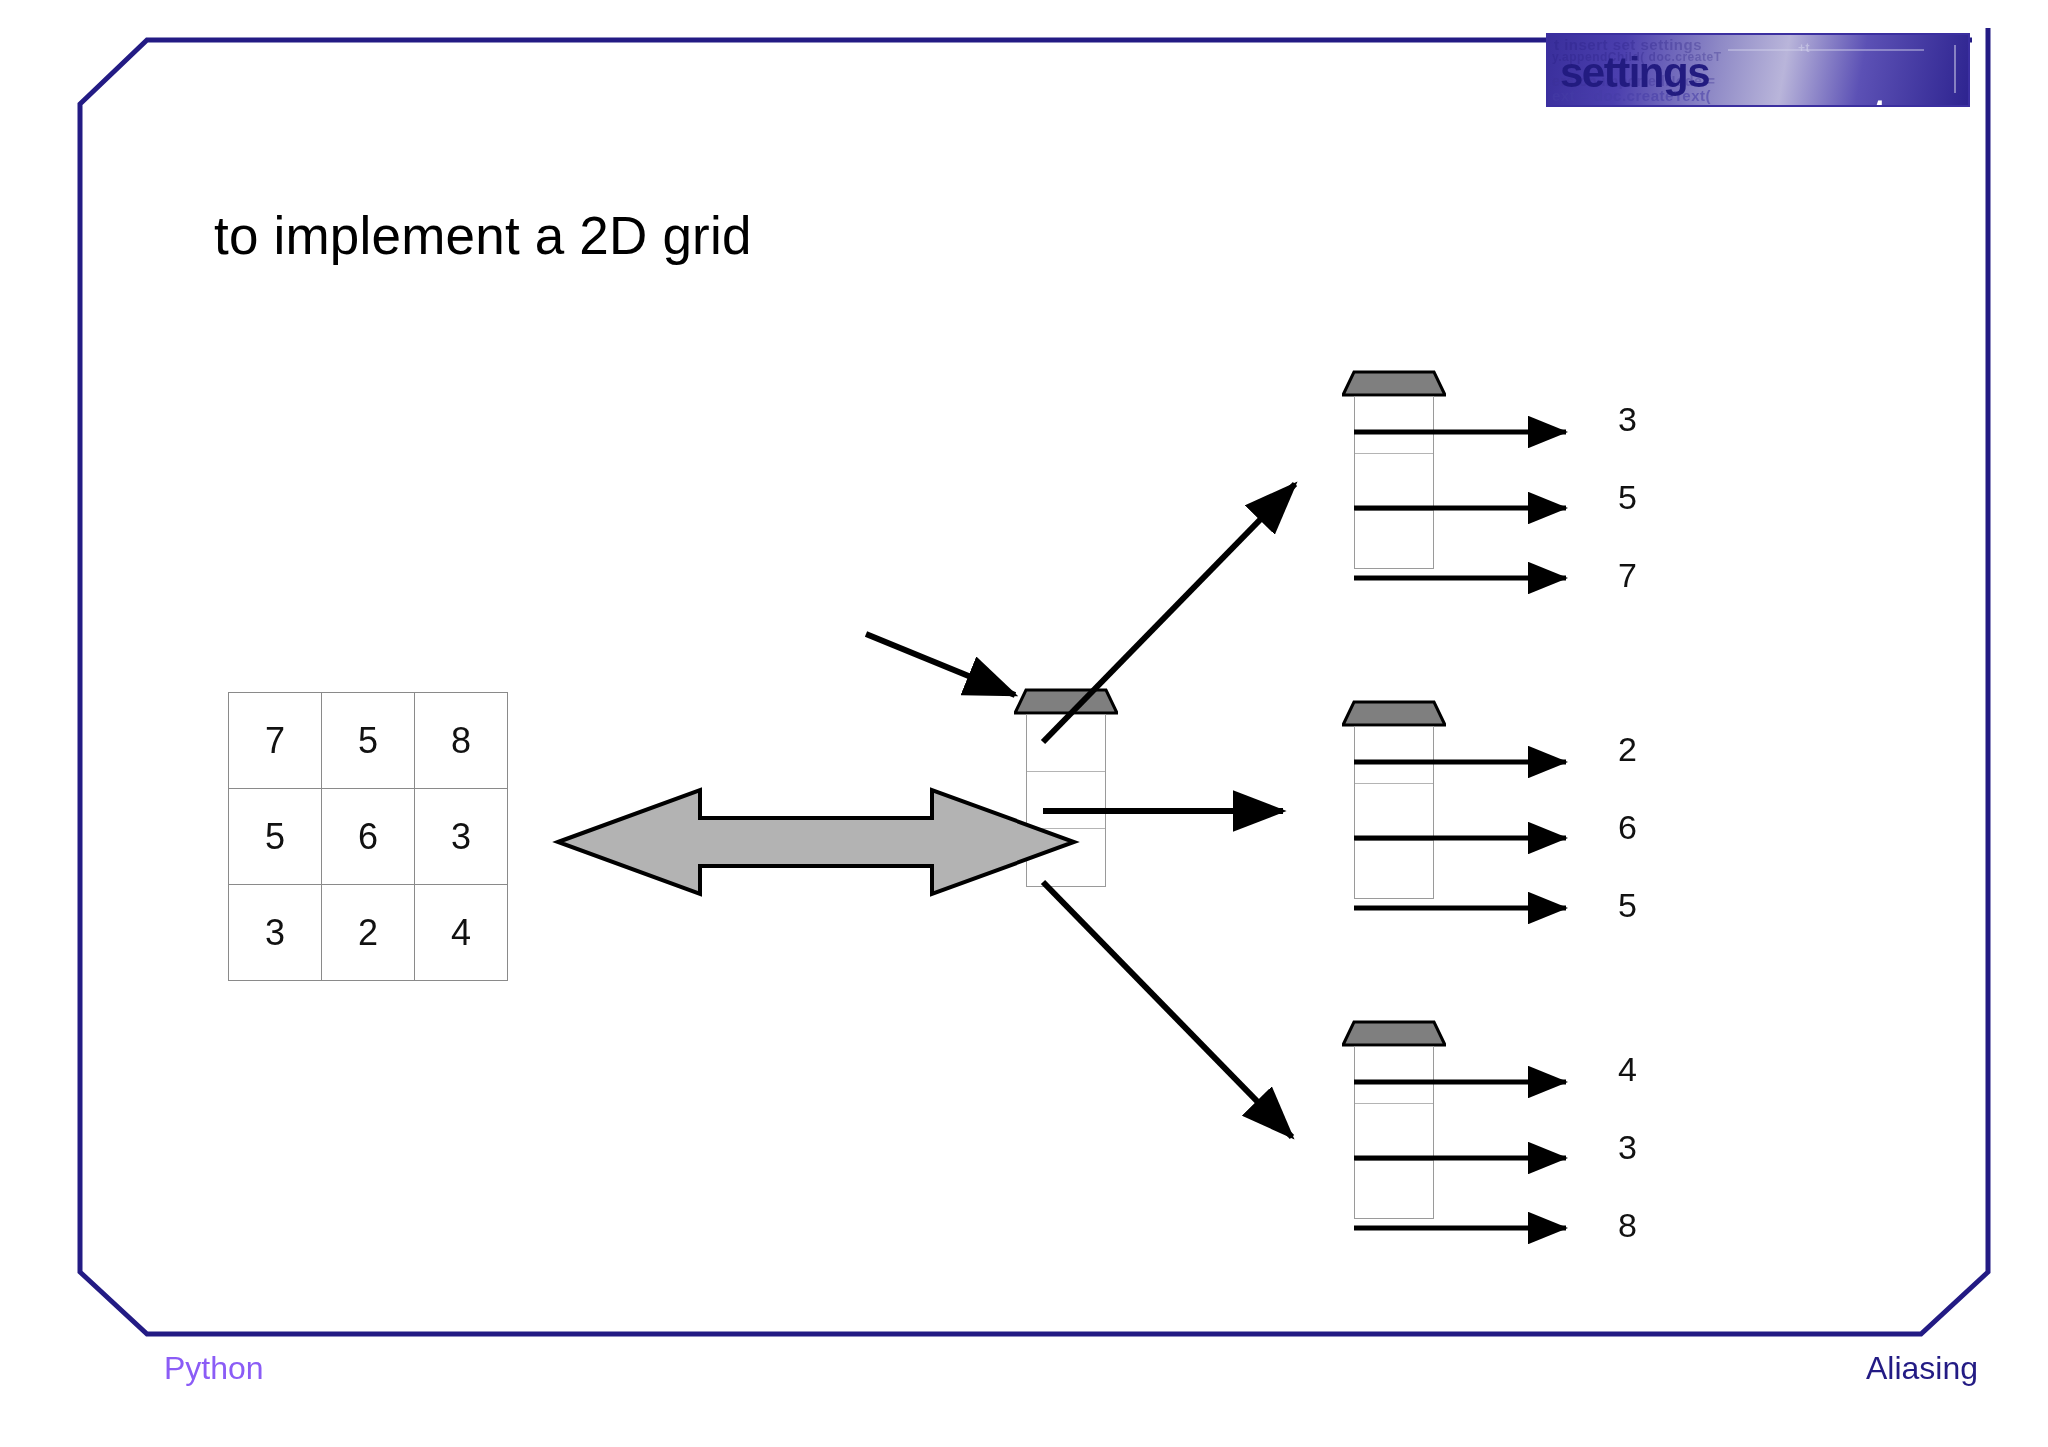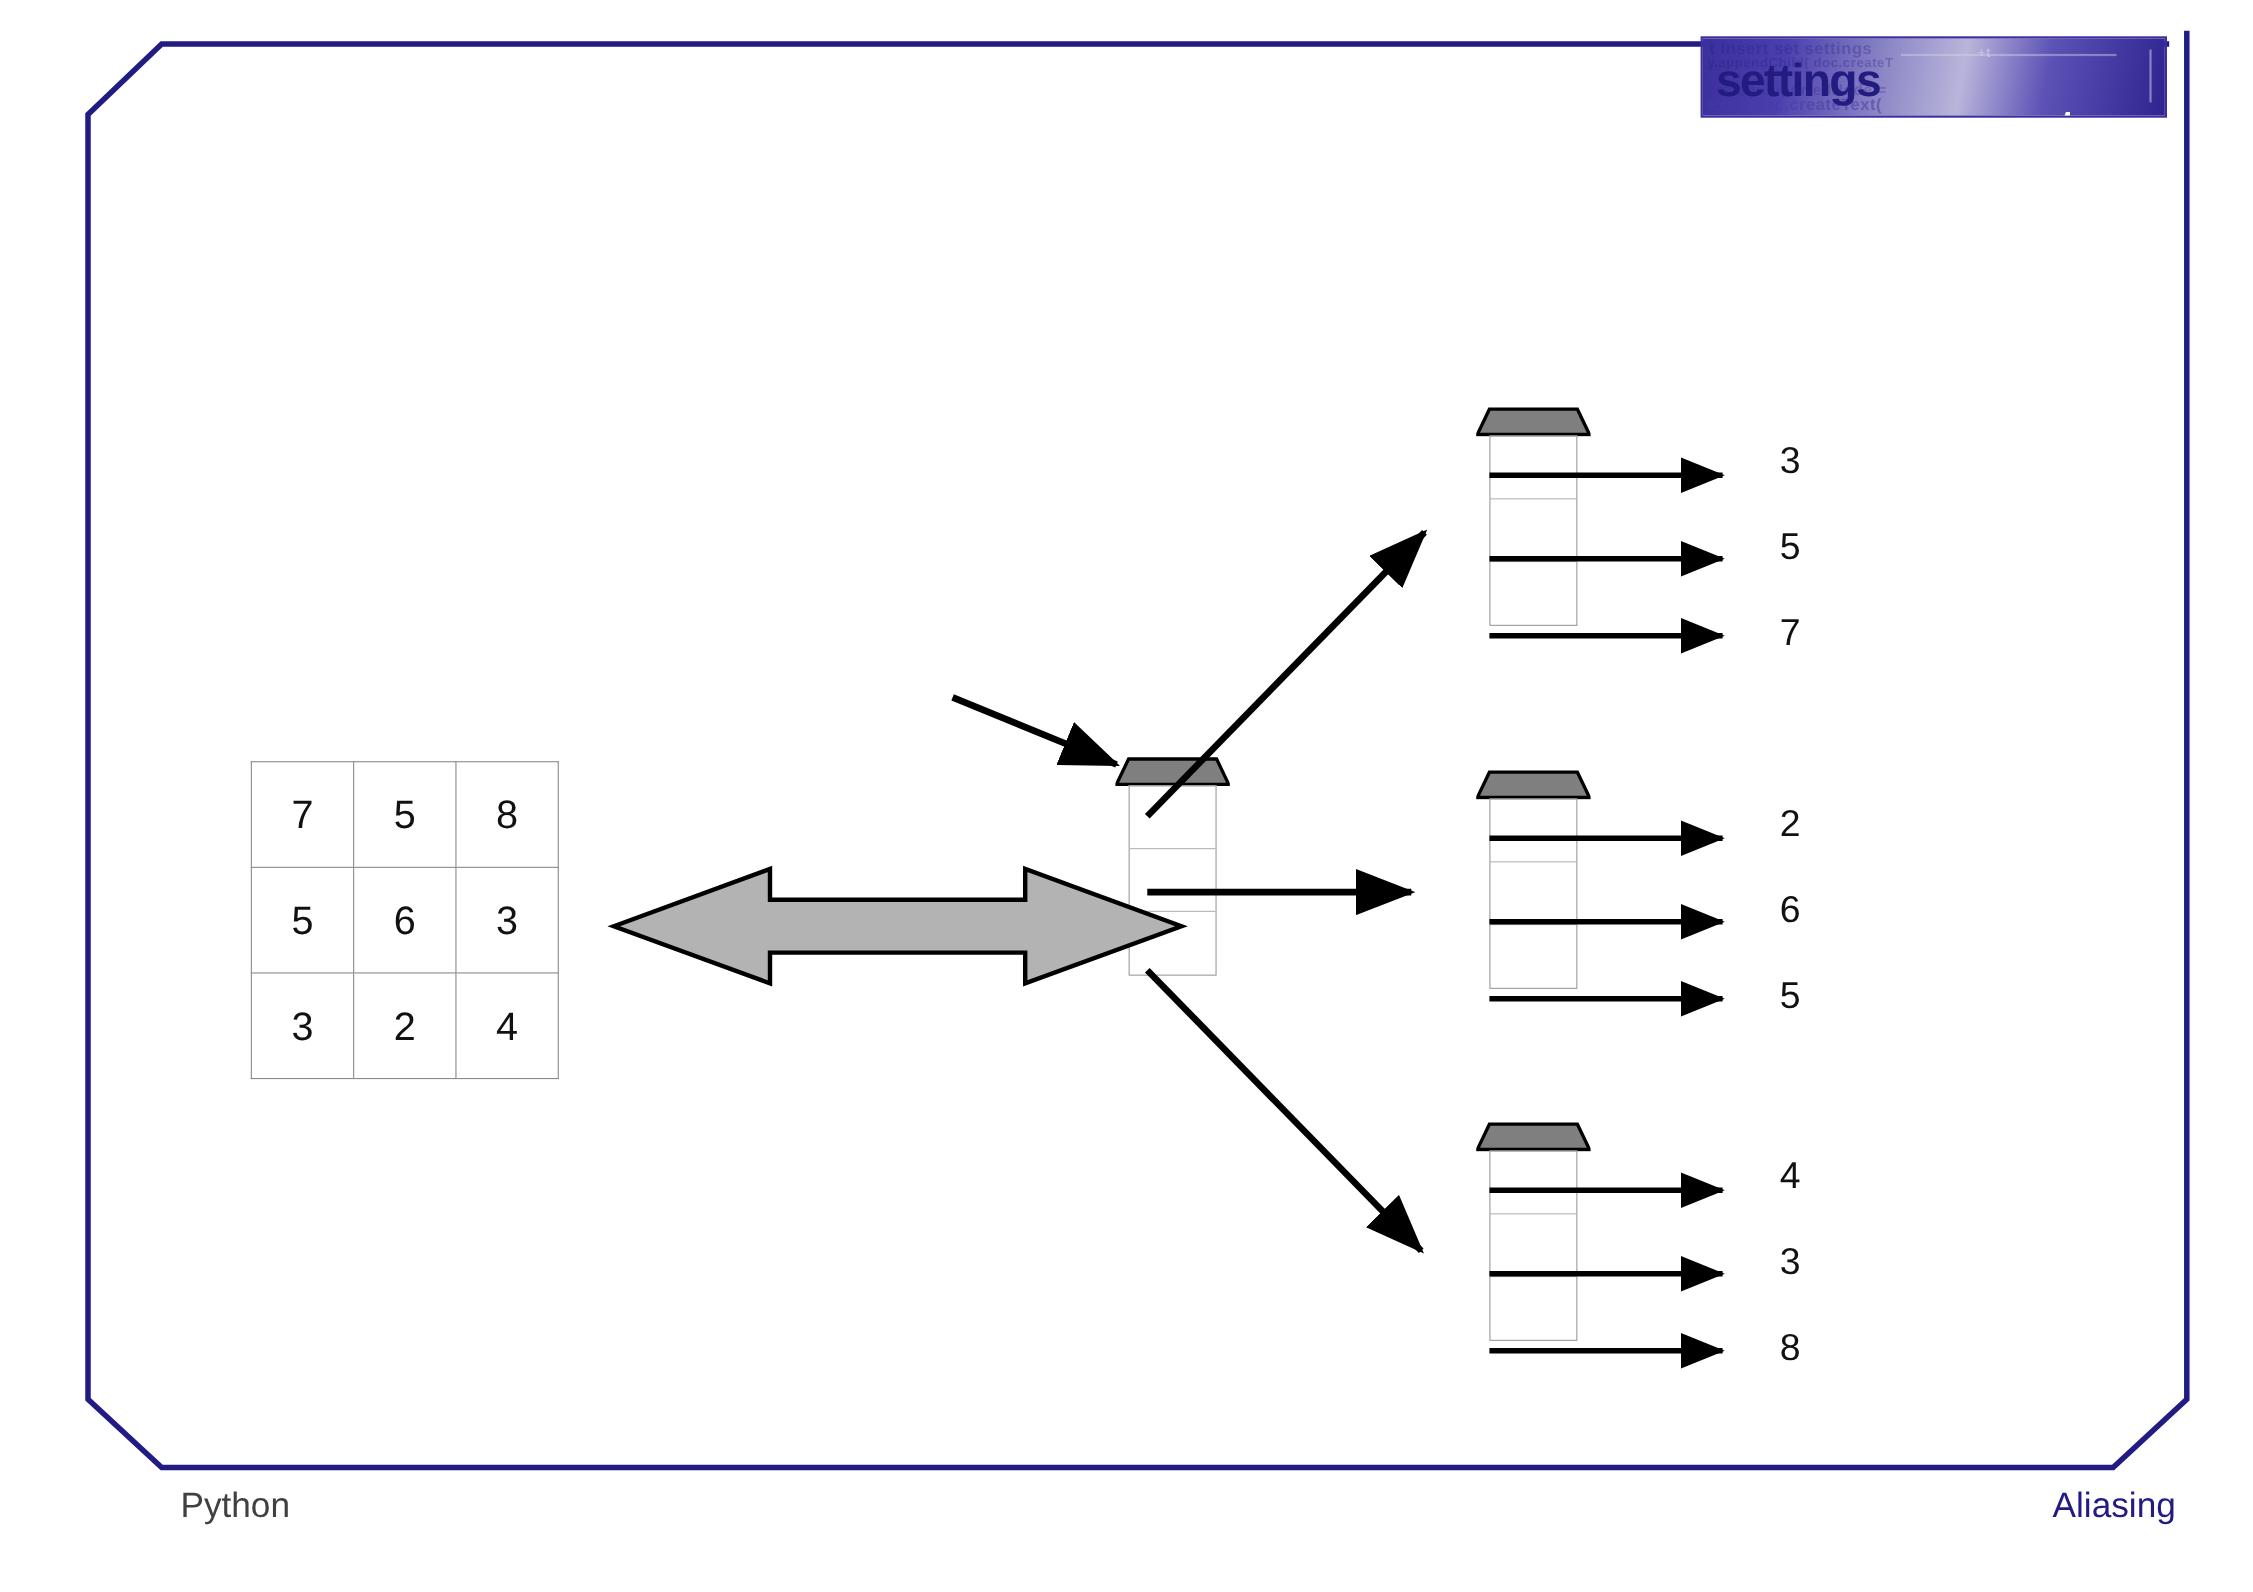--- a/index.html
+++ b/index.html
@@ -189,21 +189,21 @@
     height: 1447px;
     pointer-events: none;
   }
 
   
   #footer-left {
     position: absolute;
     left: 164px;
     top: 1350px;
     font-size: 32px;
-    color: #404040;
+    color: #8b5cf6;
     font-family: "Liberation Sans", sans-serif;
   }
   #footer-right {
     position: absolute;
     right: 70px;
     top: 1350px;
     font-size: 32px;
     color: #231b84;
     font-family: "Liberation Sans", sans-serif;
   }
@@ -223,20 +223,21 @@
     <span class="ghost g3">ersion importedNode =</span>
     <span class="ghost g4">ext = doc.createText(</span>
     <span class="ghost g5">+t</span>
     <span class="rule"></span>
     <span class="vbar"></span>
     <span class="word-software">settings</span>
     <span class="word-carpentry">carpentry</span>
   </div>
 
   <div id="title">
+    <span class="line">to implement a 2D grid</span>
   </div>
 
   <table id="grid-table">
     <tbody>
       <tr>
         <td>7</td>
         <td>5</td>
         <td>8</td>
       </tr>
       <tr>

